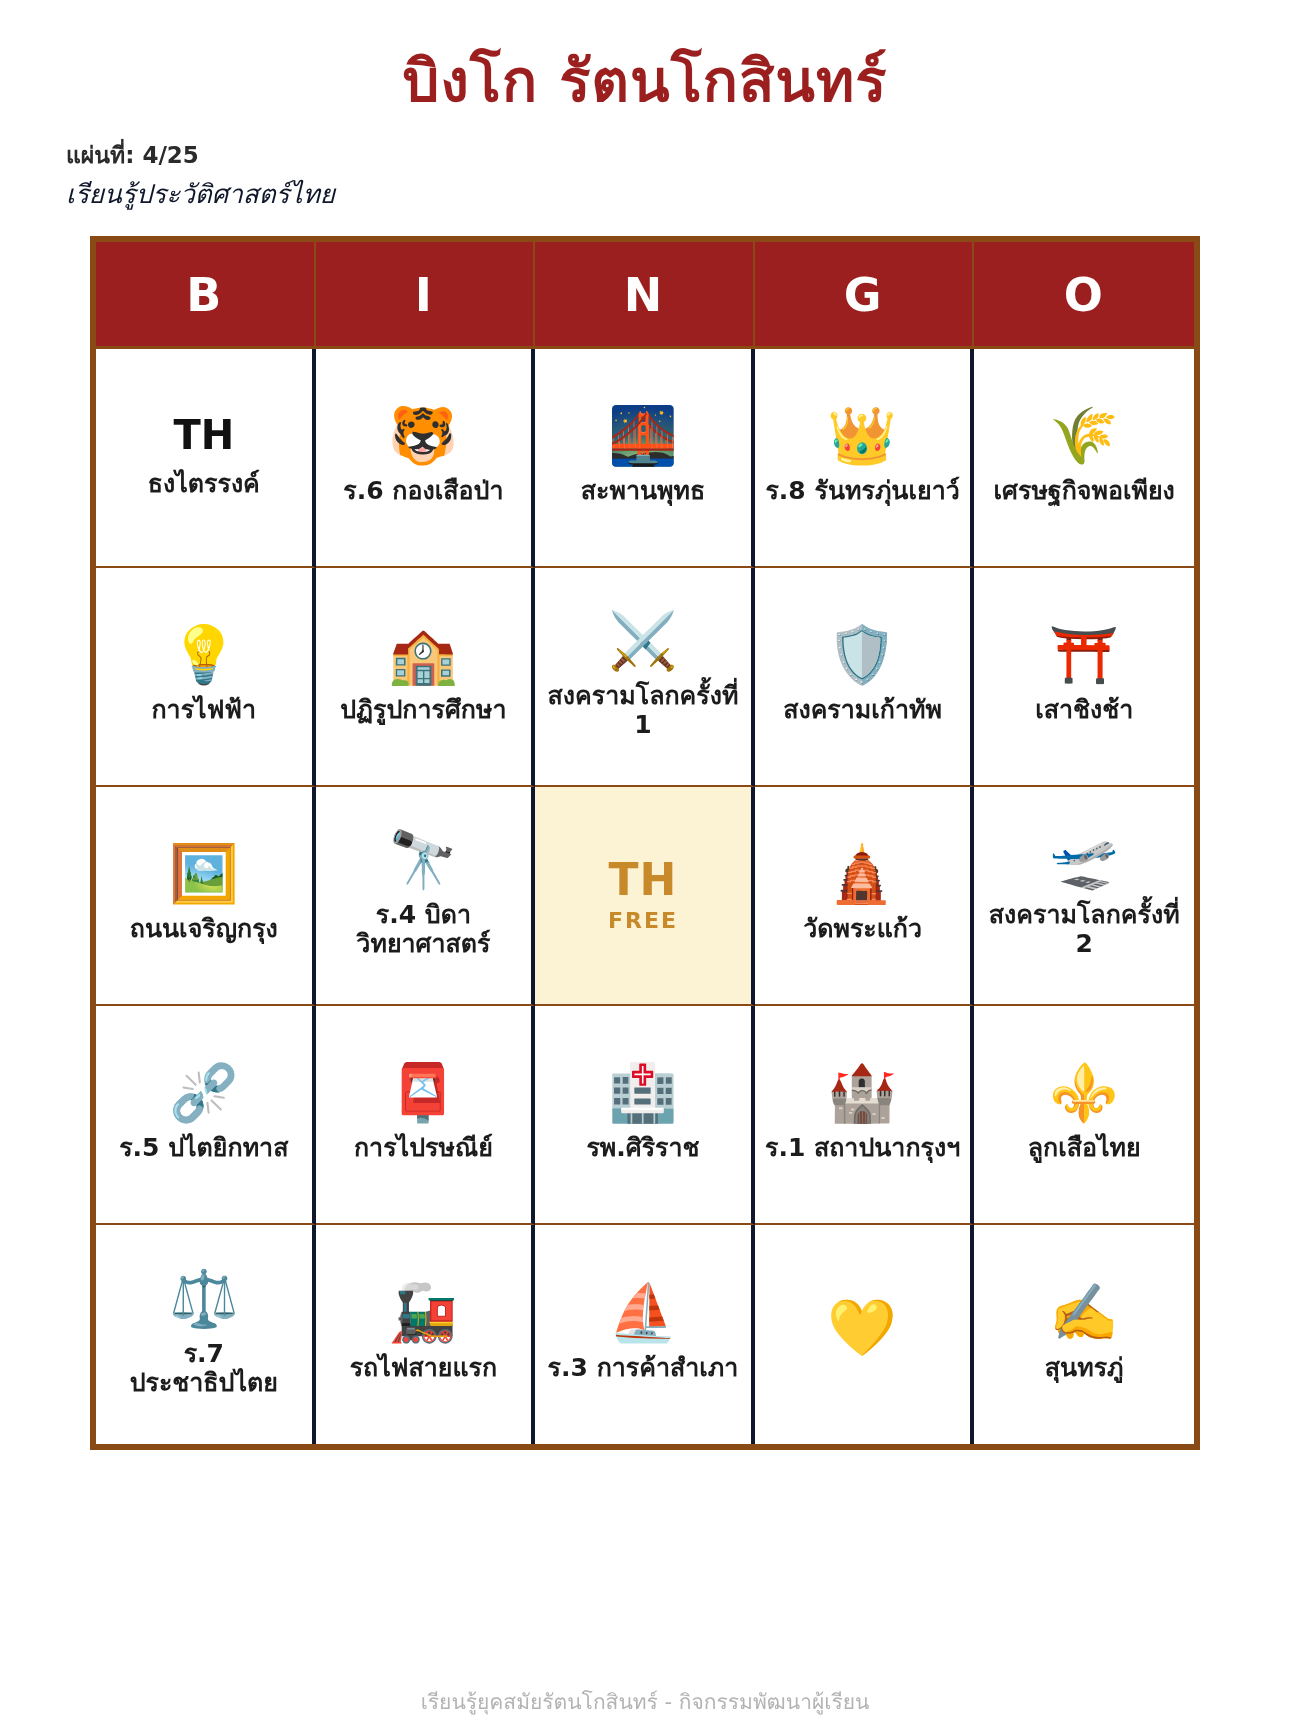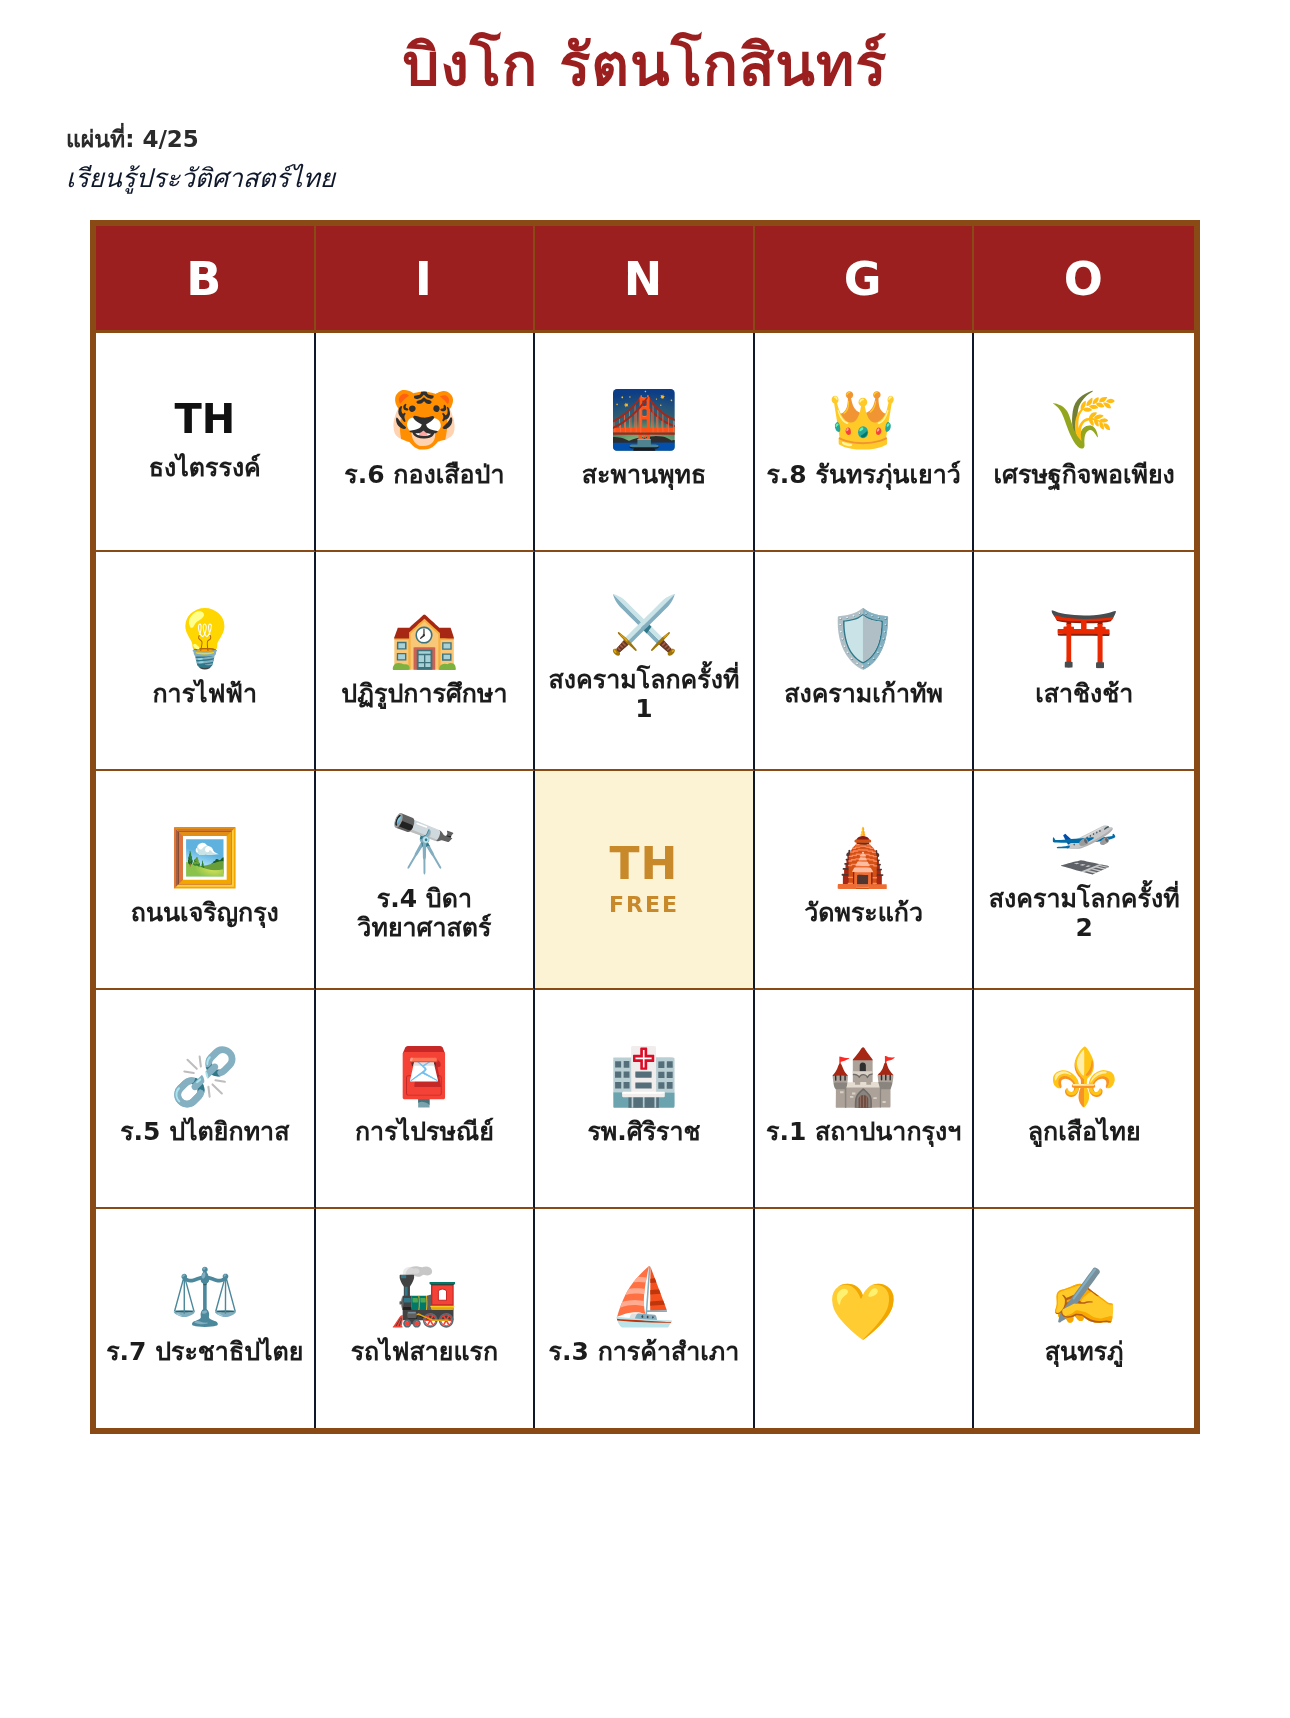--- a/index.html
+++ b/index.html
@@ -21,21 +21,21 @@
     box-sizing: border-box;
     padding: 0 38px;
     position: relative;
   }
   .title {
     text-align: center;
     color: #9c1f1f;
     font-size: 58px;
     font-weight: bold;
     letter-spacing: 1px;
-    margin-top: 32px;
+    margin-top: 48px;
     line-height: 1.15;
   }
   .subheader {
     display: flex;
     align-items: baseline;
     justify-content: space-between;
     margin-top: 22px;
     padding: 0 28px 0 28px;
     flex-direction: column;
   }
@@ -71,21 +71,21 @@
     letter-spacing: 2px;
   }
   .header-cell:last-child { border-right: none; }
   .grid {
     display: grid;
     grid-template-columns: repeat(5, 1fr);
     grid-template-rows: repeat(5, 1fr);
     border-top: 3px solid #8a4a15;
   }
   .cell {
-    border-right: 2px solid #0f172a;
+    border-right: 4px solid #0f172a;
     border-bottom: 2px solid #8a4a15;
     box-sizing: border-box;
     height: 219px;
     display: flex;
     flex-direction: column;
     align-items: center;
     justify-content: center;
     padding: 8px 10px;
     text-align: center;
     background: #ffffff;
@@ -262,13 +262,14 @@
         <span class="emoji">💛</span>
       </div>
       <div class="cell">
         <span class="emoji">✍️</span>
         <span class="label">สุนทรภู่</span>
       </div>
 
     </div>
   </div>
 
+  <div class="footer">เรียนรู้ยุคสมัยรัตนโกสินทร์ - กิจกรรมพัฒนาผู้เรียน</div>
 </div>
 
 </body></html>

